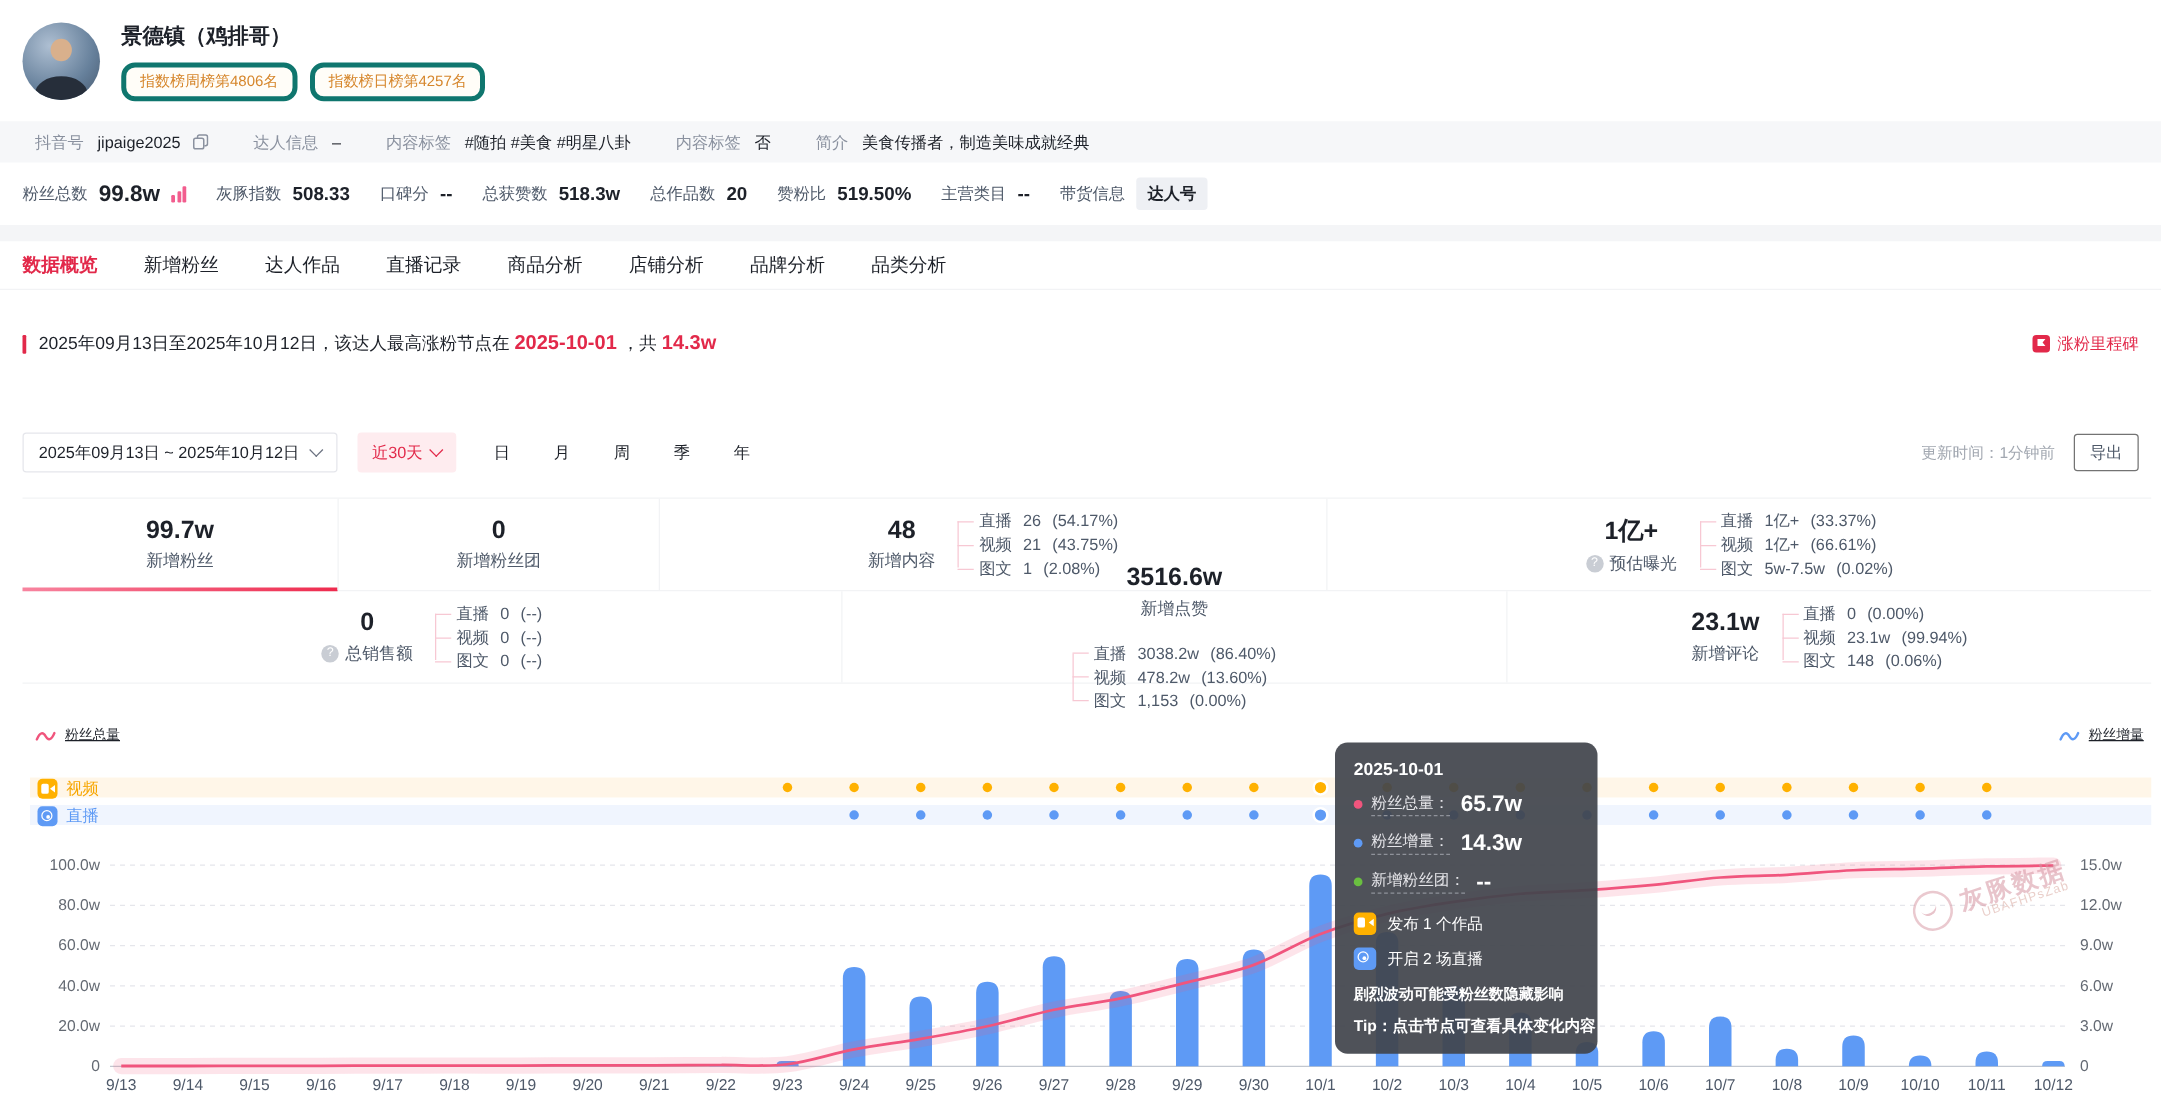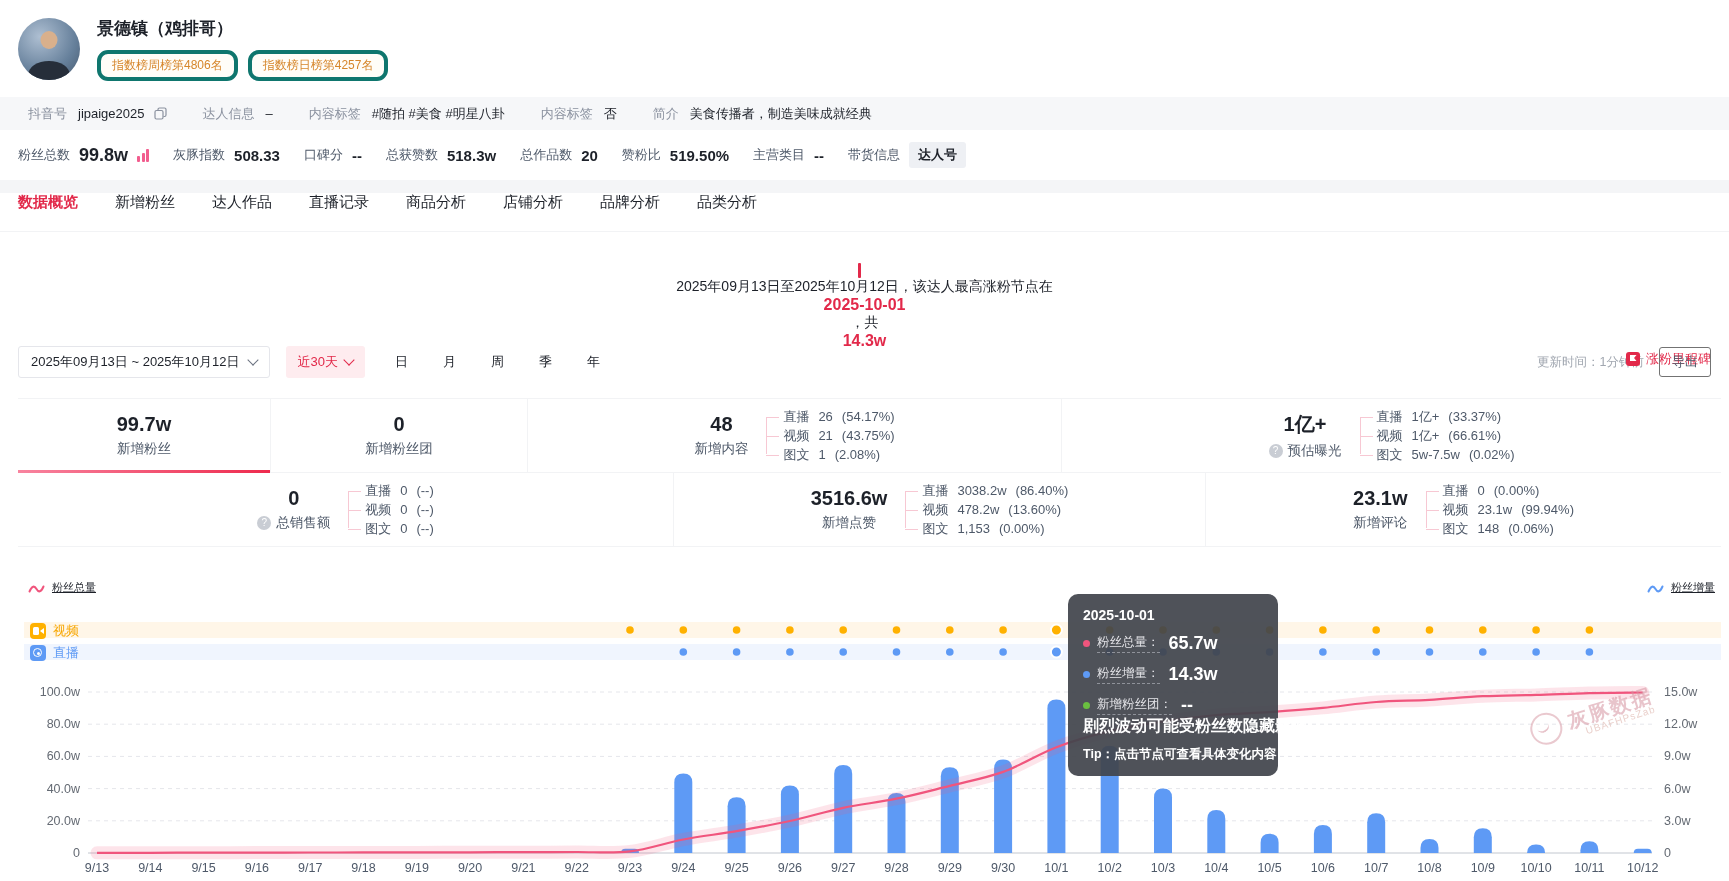--- a/index.html
+++ b/index.html
@@ -34,25 +34,25 @@
   .stats-bar{height:50px;display:flex;align-items:center;gap:24px;padding:0 18px;font-size:13px;}
   .stat{display:flex;align-items:center;gap:9px;}
   .stat-label{color:#4e5969;}
   .stat-value{font-weight:bold;font-size:15px;color:#1d2129;}
   .stat-value.big{font-size:18px;}
   .trend-ic{display:inline-flex;align-items:flex-end;gap:1.5px;height:13px;cursor:pointer;}
   .trend-ic i{display:block;width:3px;background:#f25d8e;border-radius:1px;}
   .sale-badge{background:#eef0f4;color:#1d2129;font-weight:bold;border-radius:3px;padding:4px 9px;font-size:13px;}
   .gray-gap{height:13px;background:#f4f5f7;}
   
-  .tabs{height:38px;display:flex;gap:37px;padding:0 18px;font-size:15px;border-bottom:1px solid #f2f3f5;}
+  .tabs{height:38px;display:flex;align-items:center;gap:37px;padding:0 18px;font-size:15px;border-bottom:1px solid #f2f3f5;}
   .tab{cursor:pointer;color:#1d2129;}
   .tab.active{color:#e2294a;font-weight:bold;}
   
-  .notice-row{margin-top:31px;height:24px;display:flex;align-items:center;padding:0 18px;font-size:14px;flex-direction:column;}
+  .notice-row{margin-top:31px;height:24px;display:flex;align-items:center;padding:0 18px;font-size:14px;}
   .notice-bar{width:3px;height:15px;background:#e2294a;border-radius:1px;margin-right:10px;flex:none;}
   .red-strong{color:#e2294a;font-weight:bold;}
   .notice-date{font-size:16px;margin:0 4px;}
   .milestone{margin-left:auto;color:#e2294a;font-size:13px;display:flex;align-items:center;gap:6px;cursor:pointer;}
   .milestone-ic{width:14px;height:14px;background:#e2294a;border-radius:3px;position:relative;flex:none;}
   .milestone-ic::after{content:'';position:absolute;left:3.5px;top:3px;width:7px;height:6px;background:#fff;
     clip-path:polygon(0 0,100% 0,65% 50%,100% 100%,0 100%);}
   
   .controls{margin-top:59px;display:flex;align-items:center;padding:0 18px;font-size:13px;gap:16px;}
   .date-select{border:1px solid #e5e6eb;border-radius:3px;height:32px;display:flex;align-items:center;
@@ -107,21 +107,21 @@
   .tooltip{position:absolute;left:1068px;top:14px;width:210px;background:rgba(66,69,76,0.93);border-radius:10px;
     padding:13px 15px;z-index:5;color:#fff;box-sizing:border-box;}
   .tt-date{font-weight:bold;font-size:14px;}
   .tt-row{display:flex;align-items:center;gap:7px;margin-top:10px;}
   .tt-dot{width:7px;height:7px;border-radius:50%;flex:none;}
   .tt-label{font-size:12.5px;color:#e6e6ea;border-bottom:1px dashed #8f929a;padding-bottom:1px;white-space:nowrap;}
   .tt-val{font-size:18px;font-weight:bold;margin-left:2px;white-space:nowrap;}
   .tt-ev{display:flex;align-items:center;gap:9px;margin-top:10px;font-size:12.5px;white-space:nowrap;}
   .tt-ev .ev-ic{width:18px;height:18px;}
   .tt-ev:first-of-type{margin-top:14px;}
-  .tt-note{font-size:16px;font-weight:bold;white-space:nowrap;}
+  .tt-note{margin-top:11px;font-size:12px;font-weight:bold;white-space:nowrap;}
   .tt-tip{margin-top:9px;font-size:12.5px;font-weight:bold;white-space:nowrap;}
   
   .watermark{position:absolute;left:1528px;top:118px;transform:rotate(-18deg);z-index:1;
     color:rgba(214,148,160,0.55);display:flex;align-items:center;gap:7px;pointer-events:none;}
   .wm-logo{width:28px;height:28px;border:2.5px solid rgba(214,148,160,0.5);border-radius:50%;position:relative;flex:none;}
   .wm-logo::after{content:'';position:absolute;left:5px;top:8px;width:13px;height:7px;
     border-bottom:2.5px solid rgba(214,148,160,0.55);border-radius:0 0 10px 10px;transform:rotate(-12deg);}
   .wm-body{position:relative;}
   .wm-text{font-size:20px;font-weight:bold;letter-spacing:2px;}
   .wm-sub{position:absolute;left:14px;top:22px;font-size:10px;letter-spacing:1px;color:rgba(214,160,150,0.5);}
@@ -348,21 +348,21 @@
               <span class="brk-val">0</span>
               <span class="brk-val">(--)</span>
             </div>
             <div class="brk-row">
               <span class="brk-name">图文</span>
               <span class="brk-val">0</span>
               <span class="brk-val">(--)</span>
             </div>
           </div>
         </div>
-        <div class="cell" style="width: 532px;">
+        <div class="cell" style="width: 532px; flex-direction: column;">
           <div class="numblock">
             <div class="num">3516.6w</div>
             <div class="numlabel">
               <span>新增点赞</span>
             </div>
           </div>
           <div class="brk">
             <div class="brk-row">
               <span class="brk-name">直播</span>
               <span class="brk-val">3038.2w</span>
@@ -565,19 +565,29 @@
             <span class="tt-dot" style="background: rgb(94, 154, 245);"></span>
             <span class="tt-label">粉丝增量：</span>
             <span class="tt-val">14.3w</span>
           </div>
           <div class="tt-row">
             <span class="tt-dot" style="background: rgb(106, 191, 64);"></span>
             <span class="tt-label">新增粉丝团：</span>
             <span class="tt-val">--</span>
           </div>
         </div>
+      <div id="ttEvents">
+          <div class="tt-ev">
+            <span class="ev-ic ev-video"></span>
+            <span>发布 1 个作品</span>
+          </div>
+          <div class="tt-ev">
+            <span class="ev-ic ev-live"></span>
+            <span>开启 2 场直播</span>
+          </div>
+        </div>
       <div class="tt-note">剧烈波动可能受粉丝数隐藏影响</div>
       <div class="tt-tip">
         <span>Tip：</span><span>点击节点可查看具体变化内容</span>
       </div>
     </div>
   </div>
 </div>
 
 </body></html>

